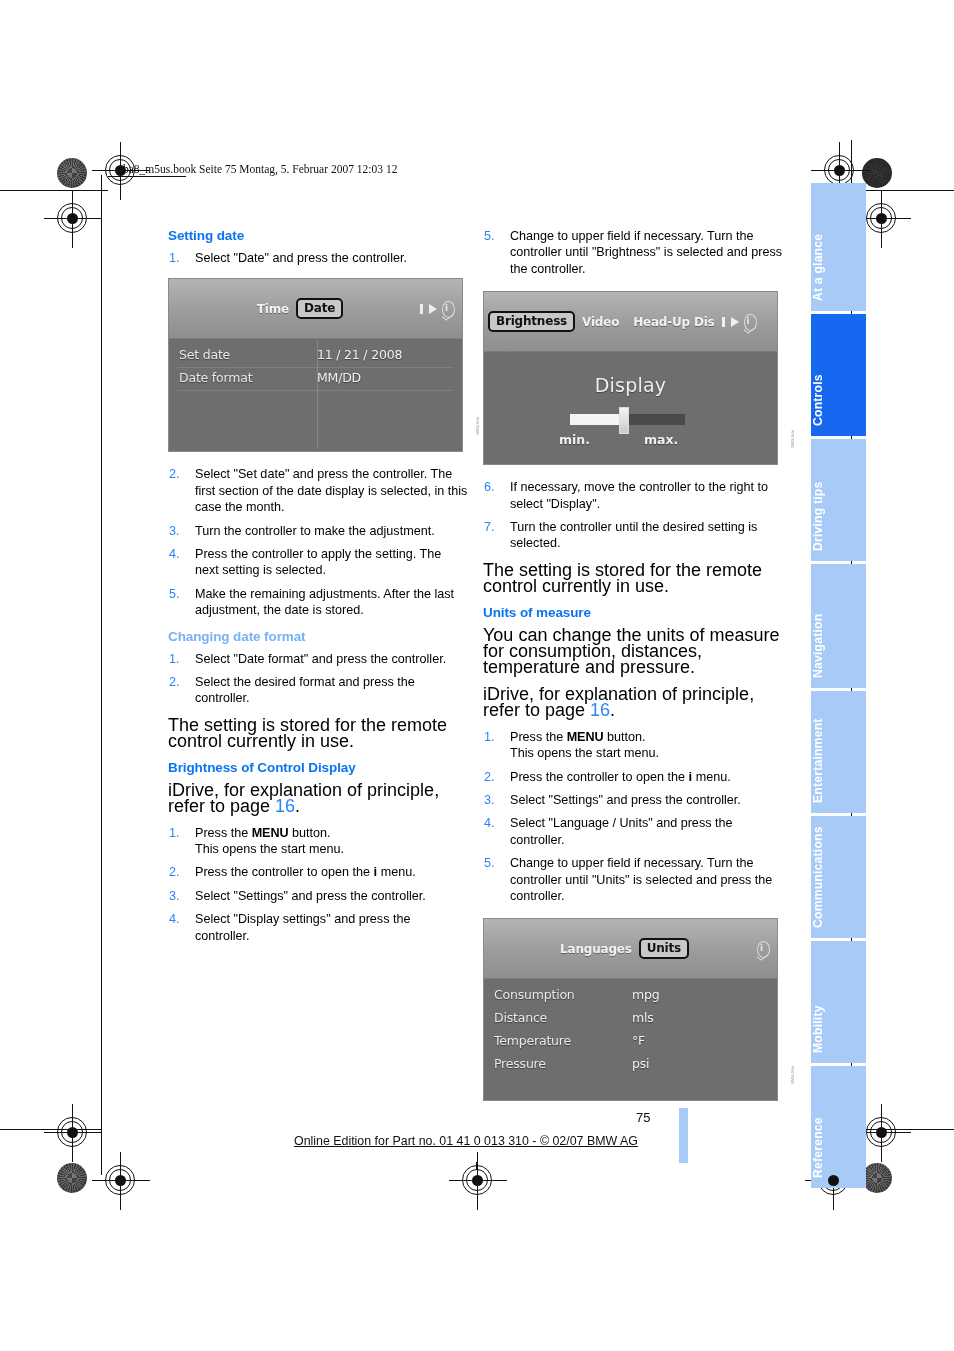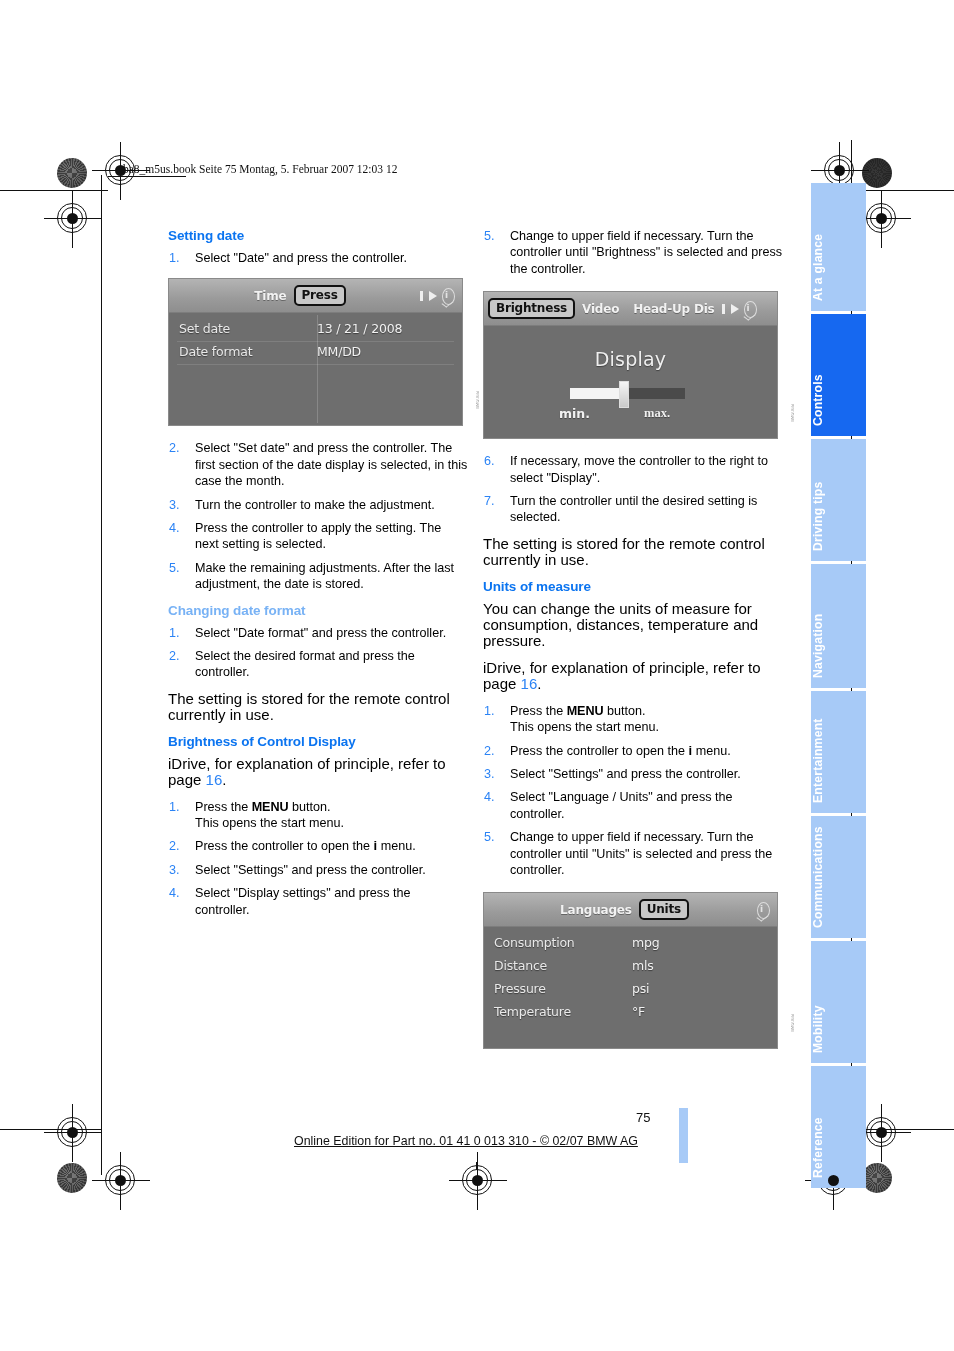--- a/index.html
+++ b/index.html
@@ -64,21 +64,21 @@
   .col-right { left: 483px; }
 
   h2.sec {
     font-size: 13.5px; font-weight: bold; color: #0b74f0;
     margin: 0 0 7px 0; letter-spacing: -0.1px;
   }
   h2.sec.light { color: #78b2f5; }
   h2.sec.gap   { margin-top: 6px; }
 
   p.body {
-    font-size: 15px; line-height: 16.4px; color: #000;
+    font-size: 18px; line-height: 16.4px; color: #000;
     margin: 0 0 10px 0;
   }
   ol.steps {
     list-style: none; margin: 0 0 10px 0; padding: 0;
   }
   ol.steps > li {
     position: relative; padding-left: 27px;
     font-size: 12.6px; line-height: 16.4px; color: #000;
     margin-bottom: 7px;
   }
@@ -102,21 +102,21 @@
     font-family: "DejaVu Sans", sans-serif;
     overflow: hidden;
     filter: saturate(0);
   }
   .shot .bar {
     height: 25px;
     background: linear-gradient(#b4b4b4, #9a9a9a 60%, #8e8e8e);
     border-bottom: 1px solid #7d7d7d;
     display: flex; align-items: center;
     position: relative;
-    padding: 4px 4px;
+    padding: 17px 4px;
   }
   .shot .bar .tab {
     font-size: 12px; color: #f2f2f2; font-weight: bold;
     padding: 0 7px; letter-spacing: -0.2px;
     text-shadow: 0 1px 0 rgba(0,0,0,.35);
     white-space: nowrap;
   }
   .shot .bar .tab.sel {
     color: #121212; background: #c8c8c8;
     border: 2px solid #111; border-radius: 5px;
@@ -169,21 +169,21 @@
   .shot .slider .knob {
     position: absolute; left: 46%; top: -7px; width: 8px; height: 25px; margin-left: -4px;
     background: linear-gradient(#f5f5f5, #c9c9c9);
     border: 1px solid #ddd;
   }
   .shot .panel .minlbl, .shot .panel .maxlbl {
     position: absolute; top: 80px; font-size: 12.5px; color: #f0f0f0; font-weight: bold;
     text-shadow: 0 1px 1px rgba(0,0,0,.4);
   }
   .shot .panel .minlbl { left: 75px; }
-  .shot .panel .maxlbl { left: 160px; font-family: Liberation Serif, serif; }
+  .shot .panel .maxlbl { left: 160px; }
 
   .shot-wrap { position: relative; }
   .shot-caption {
     position: absolute; right: -12px; bottom: 18px;
     font-size: 3.6px; color: #8d8d8d; letter-spacing: .2px;
     writing-mode: vertical-rl; transform: rotate(180deg);
     white-space: nowrap;
   }
 
   
@@ -284,35 +284,35 @@
         <span class="num">1.</span>
         <span>Select "Date" and press the controller.</span>
       </li>
     </ol>
 
     <div class="shot-wrap" style="margin-top:12px;">
       <div class="shot">
         <div class="bar">
           <div style="flex:1"></div>
           <div class="tab">Time</div>
-          <div class="tab sel">Press</div>
+          <div class="tab sel">Date</div>
           <div style="flex:1"></div>
           <div class="arrow-bar"></div>
           <div class="arrow"></div>
           <div class="updown">
             <span class="oval"></span>
               <span class="ic">i</span>
               <span class="chev"></span>
           </div>
         </div>
         <div class="rows">
           <div class="vline"></div>
           <div class="row">
             <div class="k">Set date</div>
-            <div class="v">13 / 21 / 2008</div>
+            <div class="v">11 / 21 / 2008</div>
           </div>
           <div class="hline" style="top:28px;"></div>
           <div class="row">
             <div class="k">Date format</div>
             <div class="v">MM/DD</div>
           </div>
           <div class="hline" style="top:51px;"></div>
         </div>
       </div>
       <div class="shot-caption">BMW-Bild</div>
@@ -469,26 +469,26 @@
         <div class="rows" style="height:121px;">
           <div class="row">
             <div class="k">Consumption</div>
             <div class="v">mpg</div>
           </div>
           <div class="row">
             <div class="k">Distance</div>
             <div class="v">mls</div>
           </div>
           <div class="row">
+            <div class="k">Temperature</div>
+            <div class="v">°F</div>
+          </div>
+          <div class="row">
             <div class="k">Pressure</div>
             <div class="v">psi</div>
-          </div>
-          <div class="row">
-            <div class="k">Temperature</div>
-            <div class="v">°F</div>
           </div>
         </div>
       </div>
       <div class="shot-caption">BMW-Bild</div>
     </div>
   </div>
 
   <div class="tabs">
     <div class="tabbox" style="height:128px;">
       <span class="lbl">At a glance</span>

